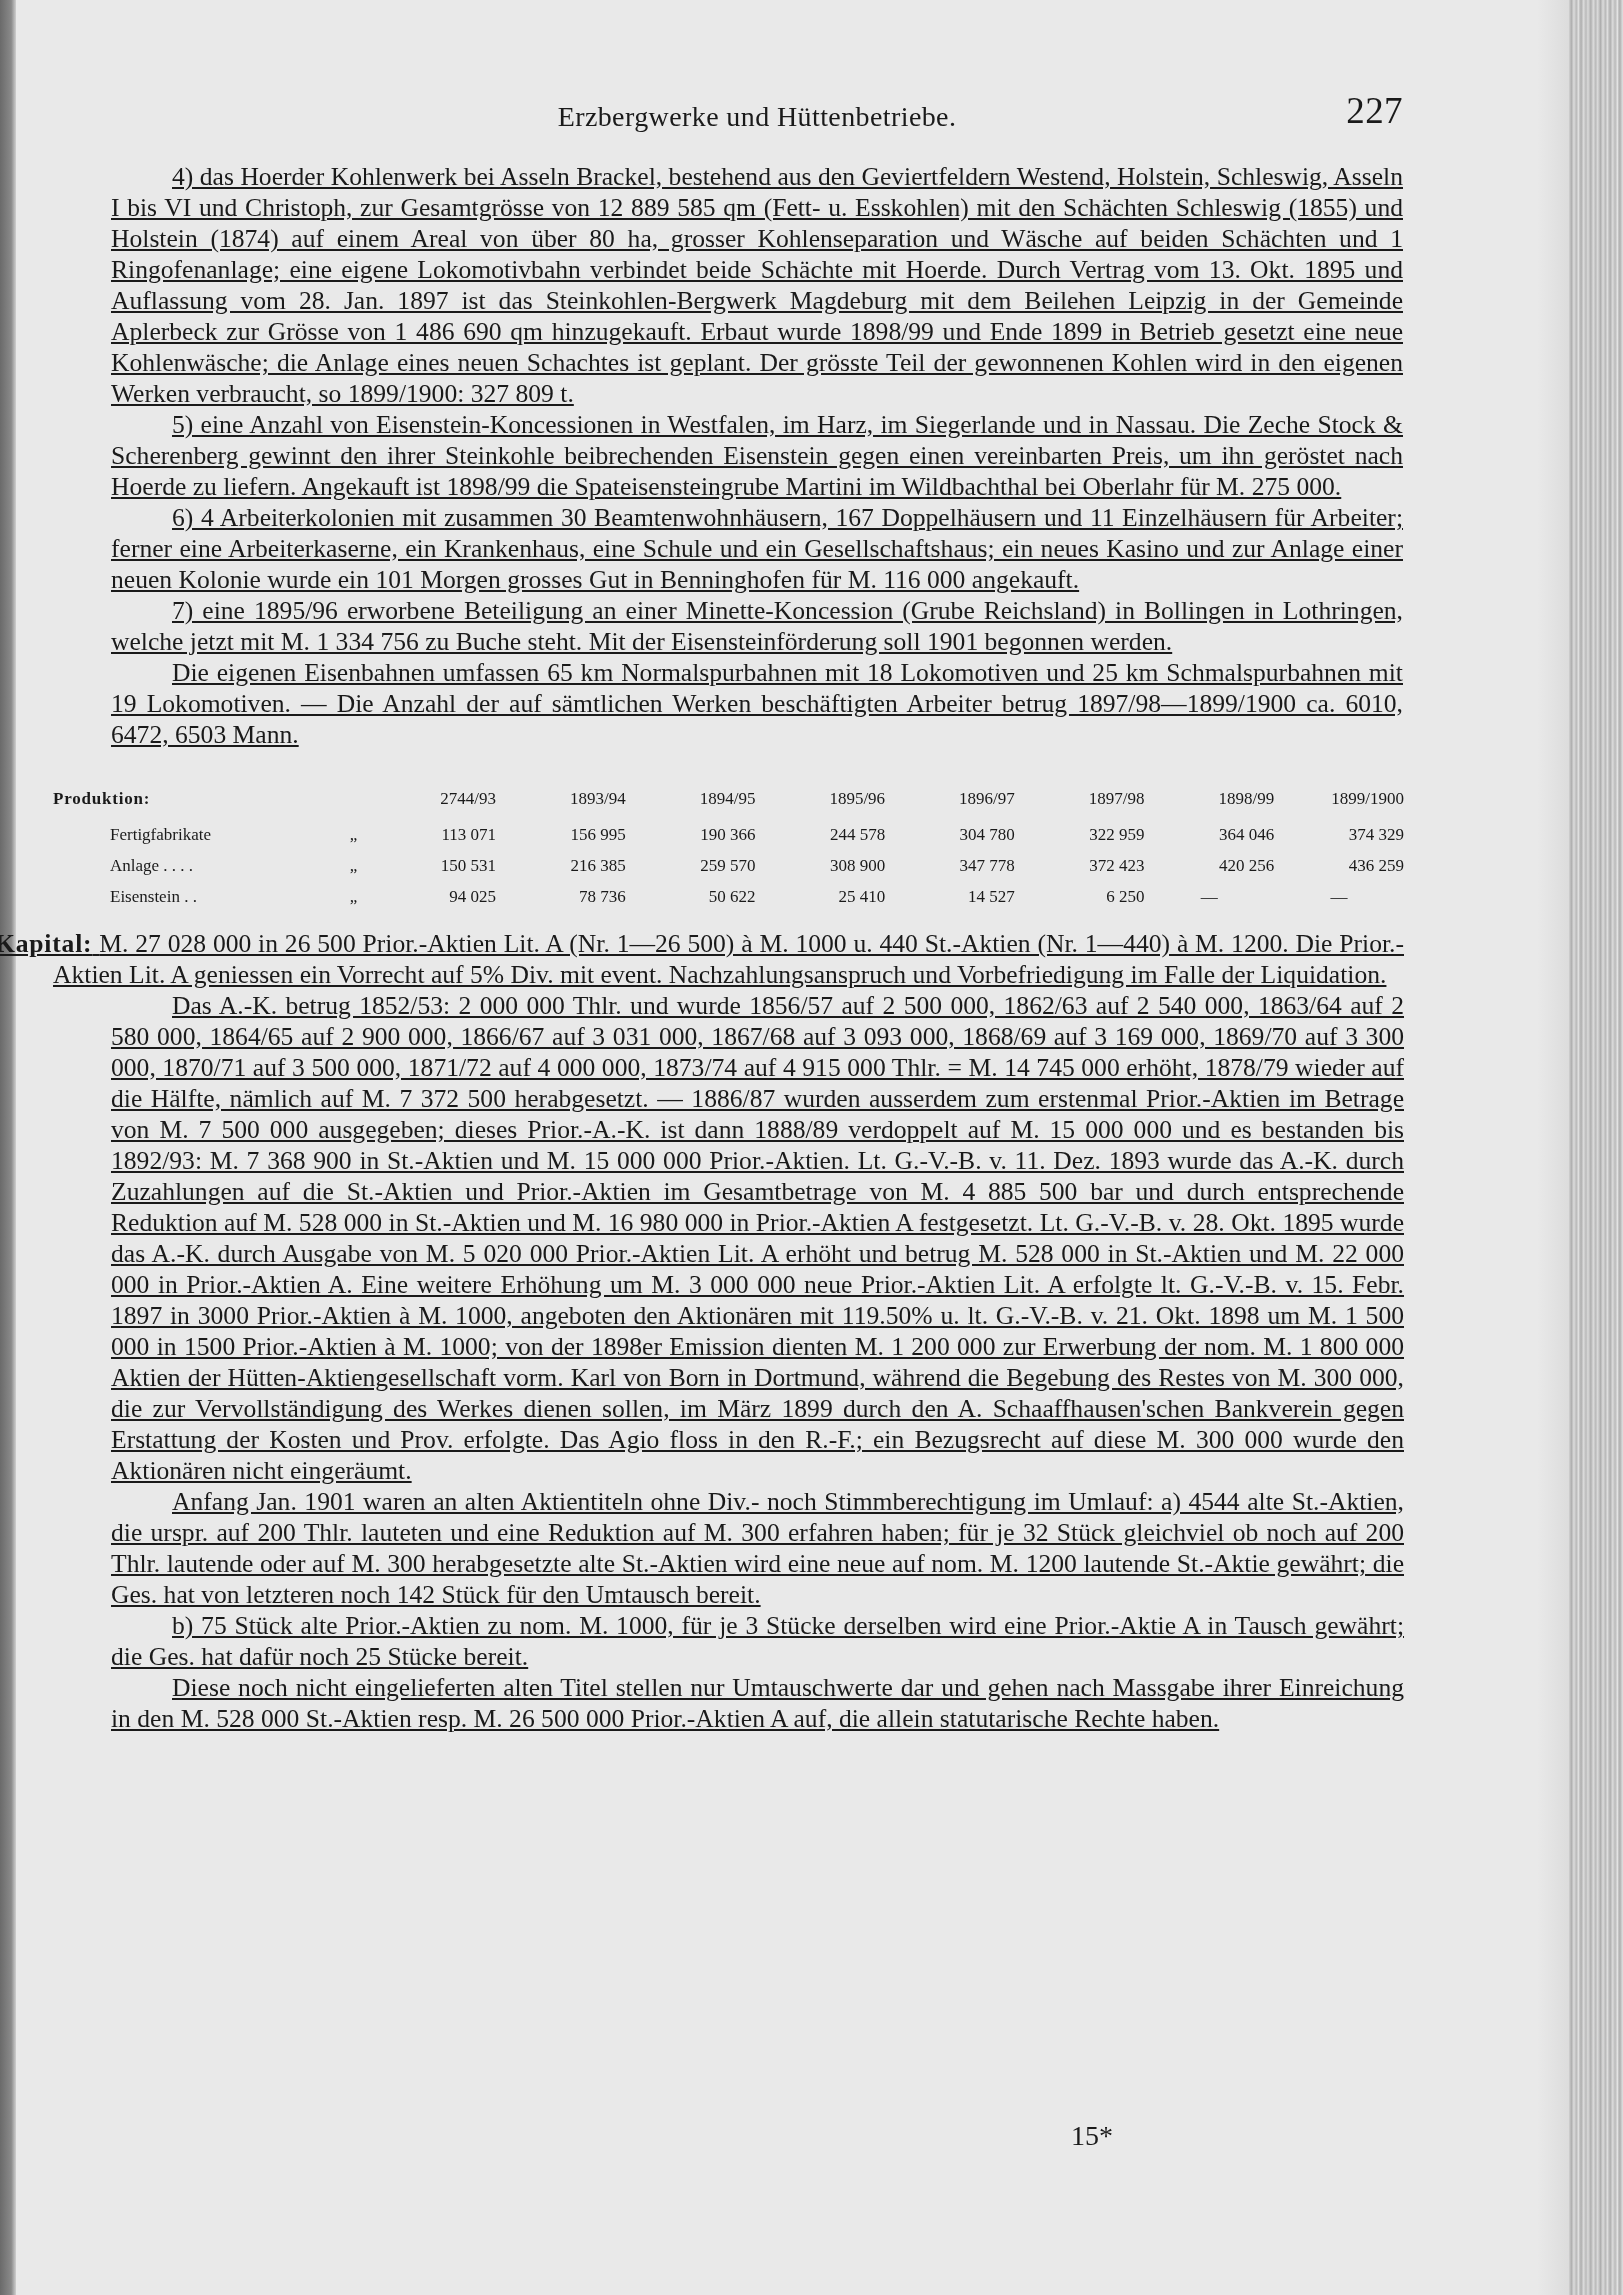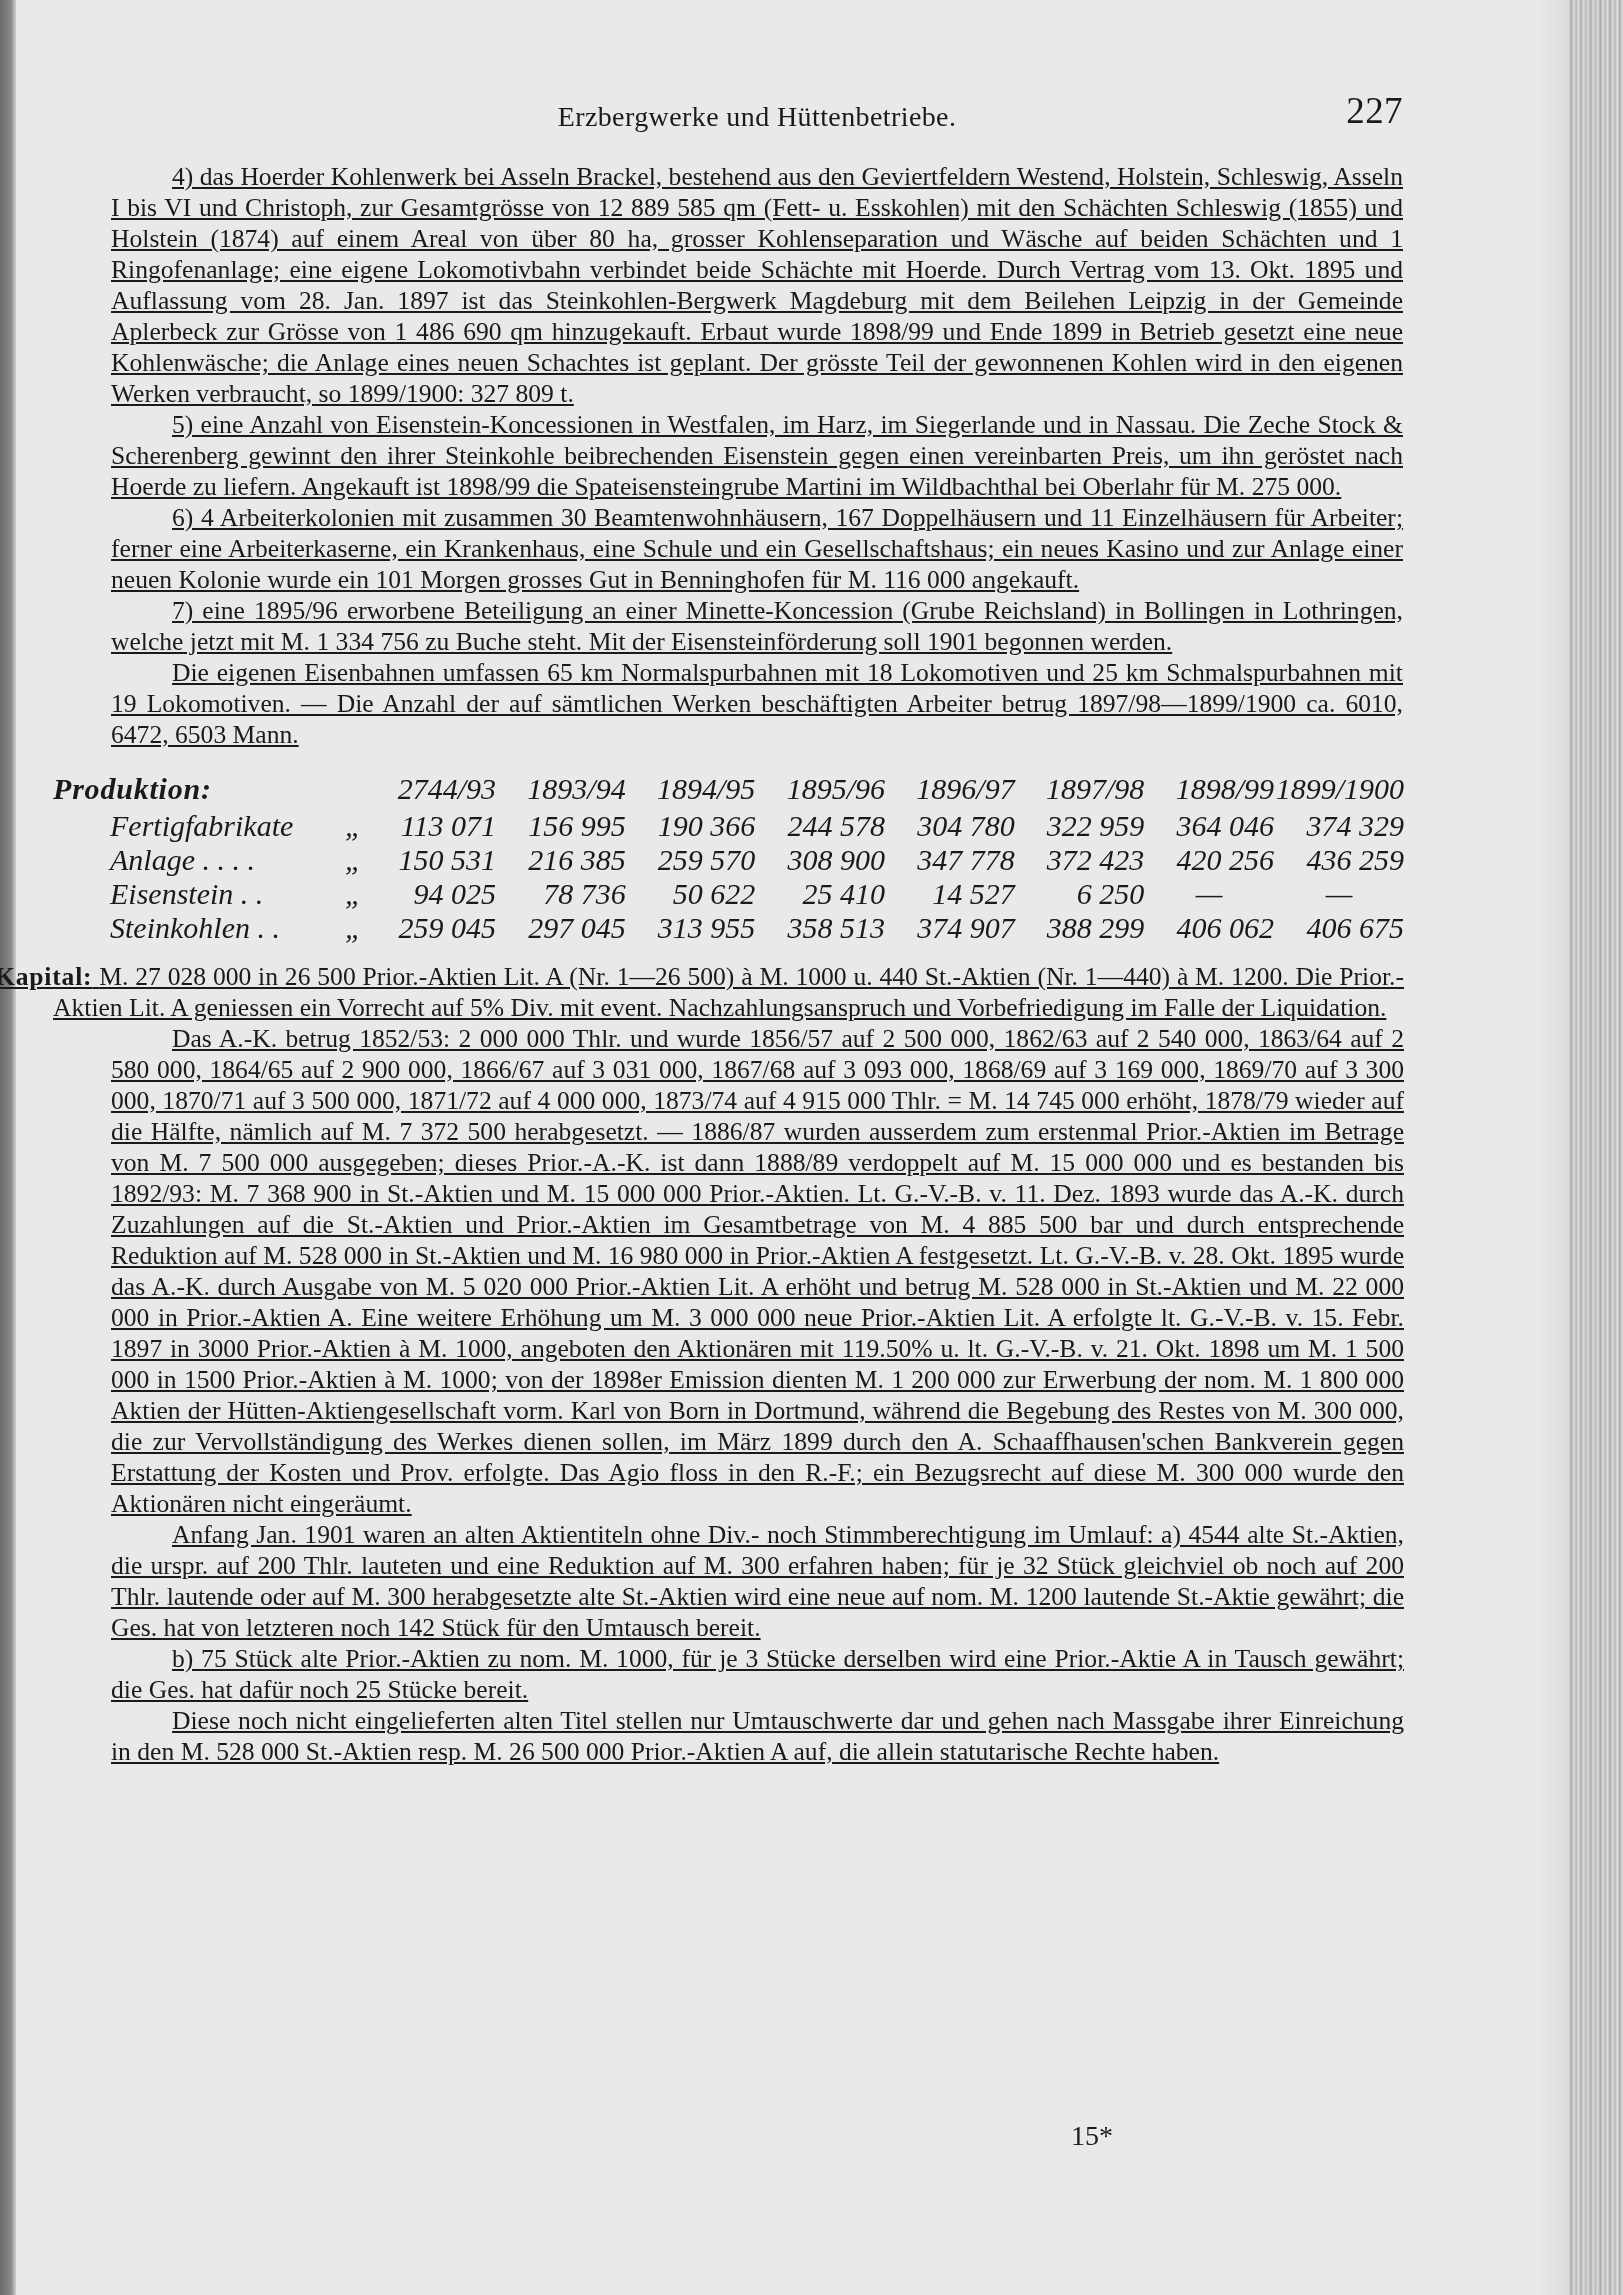--- a/index.html
+++ b/index.html
@@ -36,23 +36,22 @@
     position: absolute; right: 0; top: 0; font-size: 37px;
   }
   p {
     margin: 0; font-size: 25.6px; line-height: 31px; text-align: justify;
     text-align-last: left;
     text-decoration: underline;
   }
   .indent { text-indent: 61px; }
 
   .prod {
-    margin-top: 18px; margin-left: -58px; width: 1351px;
-    font-size: 30px;
-    font-style: italic;
+    margin-top: 28px; margin-left: -58px; width: 1351px;
+    font-size: 17px;
   }
   .prod table { border-collapse: collapse; width: 100%; }
   .prod td { padding: 0; height: 31px; text-align: right; white-space: nowrap; }
   .prod td.label { text-align: left; width: 231px; padding-left: 57px; }
   .prod td.head-label { text-align: left; font-weight: bold; letter-spacing: 0.8px; padding-left: 0; }
   .prod td.unit { text-align: center; width: 26px; }
   .prod td.num { width: 130px; padding-right: 0px; }
   .prod tr.headrow td { height: 41px; }
 
   .kapital { margin-top: 16px; margin-left: -58px; width: 1351px; }
@@ -129,32 +128,20 @@
         <td class="unit">„</td>
         <td class="num">94 025</td>
         <td class="num">78 736</td>
         <td class="num">50 622</td>
         <td class="num">25 410</td>
         <td class="num">14 527</td>
         <td class="num">6 250</td>
         <td class="num" style="text-align:center;">—</td>
         <td class="num" style="text-align:center;">—</td>
       </tr>
-      <tr>
-        <td class="label">Steinkohlen . .</td>
-        <td class="unit">„</td>
-        <td class="num">259 045</td>
-        <td class="num">297 045</td>
-        <td class="num">313 955</td>
-        <td class="num">358 513</td>
-        <td class="num">374 907</td>
-        <td class="num">388 299</td>
-        <td class="num">406 062</td>
-        <td class="num">406 675</td>
-      </tr>
     </tbody>
       </table>
   </div>
 
   <div class="kapital">
     <p class="first hang" style="text-indent:-58px;"><span class="label">Kapital:</span> <span>M. 27 028 000 in 26 500 Prior.-Aktien Lit. A (Nr. 1—26 500) à M. 1000 u. 440 St.-Aktien (Nr. 1—440) à M. 1200. Die Prior.-Aktien Lit. A geniessen ein Vorrecht auf 5% Div. mit event. Nachzahlungsanspruch und Vorbefriedigung im Falle der Liquidation.</span></p>
     <div class="hang">
       <p class="indent">Das A.-K. betrug 1852/53: 2 000 000 Thlr. und wurde 1856/57 auf 2 500 000, 1862/63 auf 2 540 000, 1863/64 auf 2 580 000, 1864/65 auf 2 900 000, 1866/67 auf 3 031 000, 1867/68 auf 3 093 000, 1868/69 auf 3 169 000, 1869/70 auf 3 300 000, 1870/71 auf 3 500 000, 1871/72 auf 4 000 000, 1873/74 auf 4 915 000 Thlr. = M. 14 745 000 erhöht, 1878/79 wieder auf die Hälfte, nämlich auf M. 7 372 500 herabgesetzt. — 1886/87 wurden ausserdem zum erstenmal Prior.-Aktien im Betrage von M. 7 500 000 ausgegeben; dieses Prior.-A.-K. ist dann 1888/89 verdoppelt auf M. 15 000 000 und es bestanden bis 1892/93: M. 7 368 900 in St.-Aktien und M. 15 000 000 Prior.-Aktien. Lt. G.-V.-B. v. 11. Dez. 1893 wurde das A.-K. durch Zuzahlungen auf die St.-Aktien und Prior.-Aktien im Gesamtbetrage von M. 4 885 500 bar und durch entsprechende Reduktion auf M. 528 000 in St.-Aktien und M. 16 980 000 in Prior.-Aktien A festgesetzt. Lt. G.-V.-B. v. 28. Okt. 1895 wurde das A.-K. durch Ausgabe von M. 5 020 000 Prior.-Aktien Lit. A erhöht und betrug M. 528 000 in St.-Aktien und M. 22 000 000 in Prior.-Aktien A. Eine weitere Erhöhung um M. 3 000 000 neue Prior.-Aktien Lit. A erfolgte lt. G.-V.-B. v. 15. Febr. 1897 in 3000 Prior.-Aktien à M. 1000, angeboten den Aktionären mit 119.50% u. lt. G.-V.-B. v. 21. Okt. 1898 um M. 1 500 000 in 1500 Prior.-Aktien à M. 1000; von der 1898er Emission dienten M. 1 200 000 zur Erwerbung der nom. M. 1 800 000 Aktien der Hütten-Aktiengesellschaft vorm. Karl von Born in Dortmund, während die Begebung des Restes von M. 300 000, die zur Vervollständigung des Werkes dienen sollen, im März 1899 durch den A. Schaaffhausen'schen Bankverein gegen Erstattung der Kosten und Prov. erfolgte. Das Agio floss in den R.-F.; ein Bezugsrecht auf diese M. 300 000 wurde den Aktionären nicht eingeräumt.</p>
       <p class="indent">Anfang Jan. 1901 waren an alten Aktientiteln ohne Div.- noch Stimmberechtigung im Umlauf: a) 4544 alte St.-Aktien, die urspr. auf 200 Thlr. lauteten und eine Reduktion auf M. 300 erfahren haben; für je 32 Stück gleichviel ob noch auf 200 Thlr. lautende oder auf M. 300 herabgesetzte alte St.-Aktien wird eine neue auf nom. M. 1200 lautende St.-Aktie gewährt; die Ges. hat von letzteren noch 142 Stück für den Umtausch bereit.</p>
       <p class="indent">b) 75 Stück alte Prior.-Aktien zu nom. M. 1000, für je 3 Stücke derselben wird eine Prior.-Aktie A in Tausch gewährt; die Ges. hat dafür noch 25 Stücke bereit.</p>

